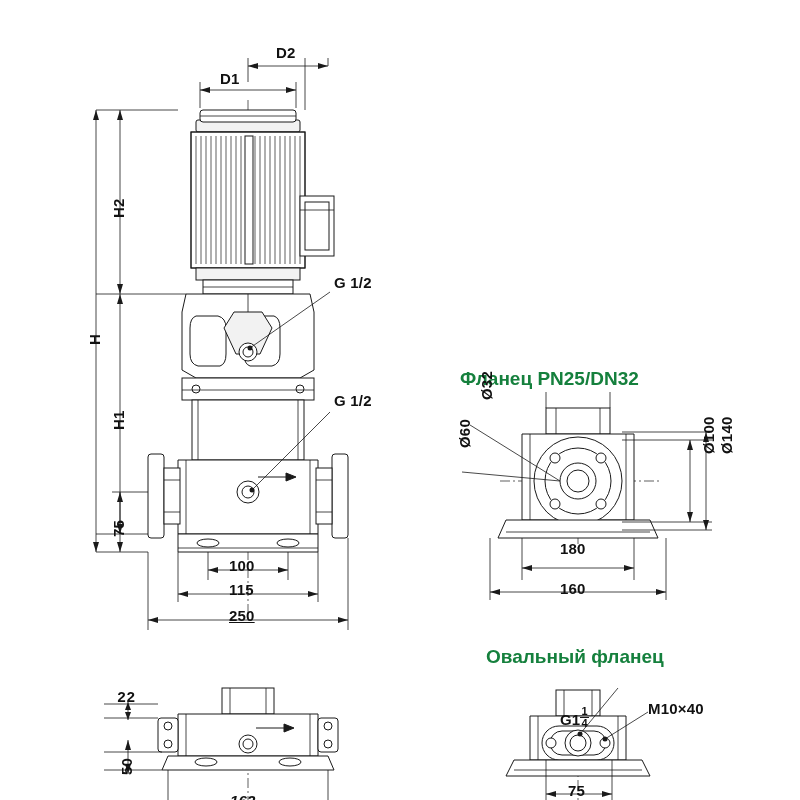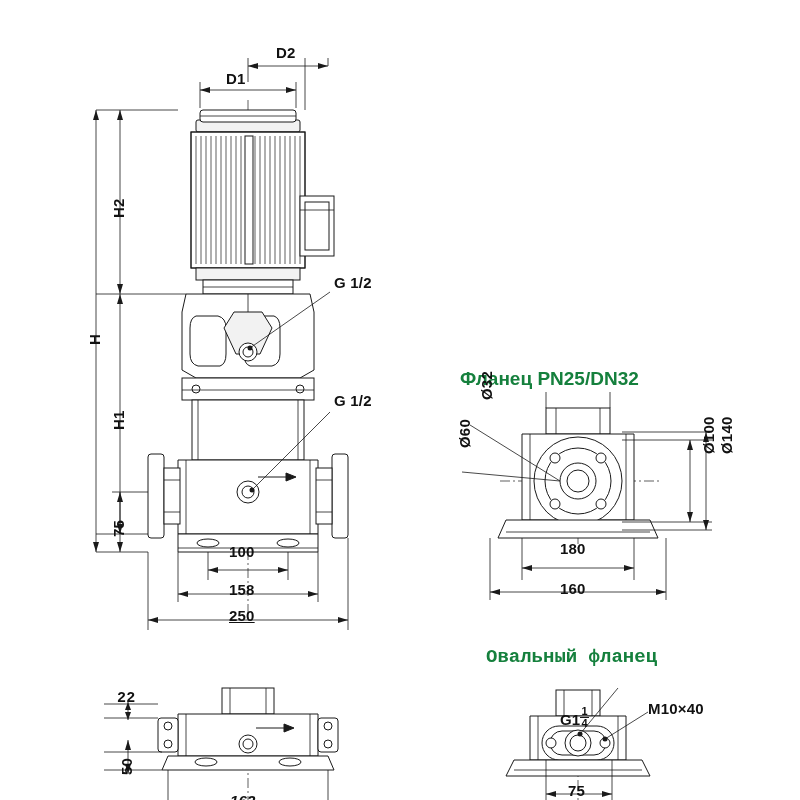--- a/index.html
+++ b/index.html
@@ -313,43 +313,43 @@
 
     <line class="thin" x1="546" y1="720" x2="546" y2="762"></line>
     <line class="thin" x1="612" y1="720" x2="612" y2="762"></line>
     <line class="dim" x1="546" y1="754" x2="612" y2="754"></line>
     <polygon points="546,754 556,751 556,757" fill="#1a1a1a"></polygon>
     <polygon points="612,754 602,751 602,757" fill="#1a1a1a"></polygon>
   </g>
 </svg>
 
 <div class="lbl" style="left:276px;top:4px;">D2</div>
-<div class="lbl" style="left:226px;top:30px;">D1</div>
+<div class="lbl" style="left:220px;top:30px;">D1</div>
 <div class="lbl vert" style="left:110px;top:178px;">H2</div>
 <div class="lbl vert" style="left:86px;top:305px;">H</div>
 <div class="lbl vert" style="left:110px;top:390px;">H1</div>
 <div class="lbl vert" style="left:110px;top:497px;">75</div>
-<div class="lbl" style="left:229px;top:503px;">100</div>
-<div class="lbl" style="left:229px;top:541px;">158</div>
+<div class="lbl" style="left:229px;top:517px;">100</div>
+<div class="lbl" style="left:229px;top:541px;">115</div>
 <div class="lbl" style="left:229px;top:567px;text-decoration:underline;">250</div>
 <div class="lbl" style="left:334px;top:234px;">G 1/2</div>
 <div class="lbl" style="left:334px;top:352px;">G 1/2</div>
 
 <div class="title" style="left:460px;top:328px;">Фланец PN25/DN32</div>
 <div class="lbl vert" style="left:478px;top:360px;">Ø32</div>
 <div class="lbl vert" style="left:456px;top:408px;">Ø60</div>
 <div class="lbl vert" style="left:700px;top:414px;">Ø100</div>
 <div class="lbl vert" style="left:718px;top:414px;">Ø140</div>
 <div class="lbl" style="left:560px;top:500px;">180</div>
 <div class="lbl" style="left:560px;top:540px;">160</div>
 
 <div class="lbl" style="left:117px;top:650px;font-family:Liberation Mono, monospace;">22</div>
 <div class="lbl vert" style="left:118px;top:735px;">50</div>
 <div class="lbl" style="left:230px;top:752px;font-style:italic;">162</div>
 
-<div class="title" style="left:486px;top:606px;font-family:Liberation Mono, monospace;">Овальный фланец</div>
+<div class="title" style="left:486px;top:606px;">Овальный фланец</div>
 <div class="lbl" style="left:560px;top:666px;">
   <span>G1</span><span style="display:inline-block;vertical-align:-2px;line-height:1;font-size:11px;text-align:center;"><span style="display:block;border-bottom:1px solid #1a1a1a;padding:0 1px;">1</span><span style="display:block;padding:0 1px;">4</span></span>
 </div>
 <div class="lbl" style="left:648px;top:660px;">M10×40</div>
 <div class="lbl" style="left:568px;top:742px;">75</div>
 
 </div>
 
 </body></html>

